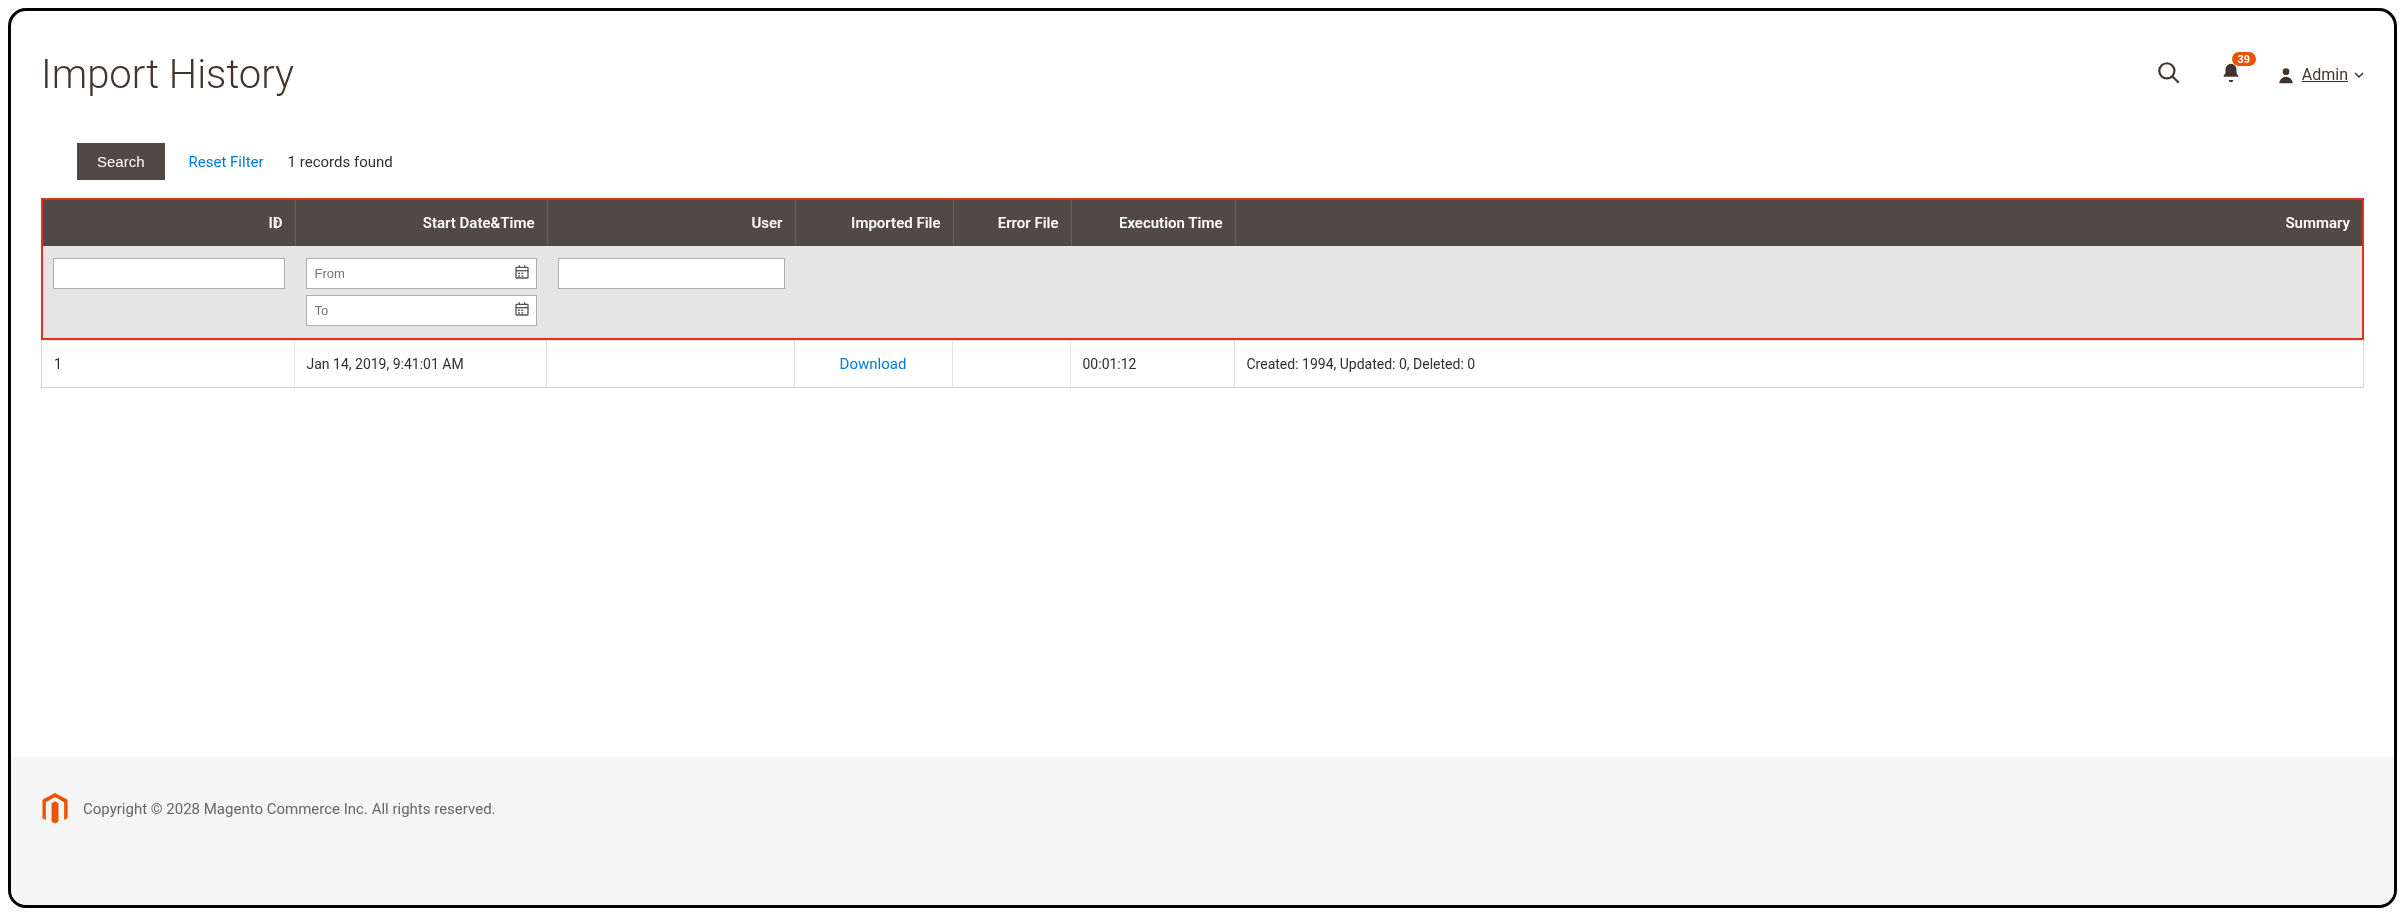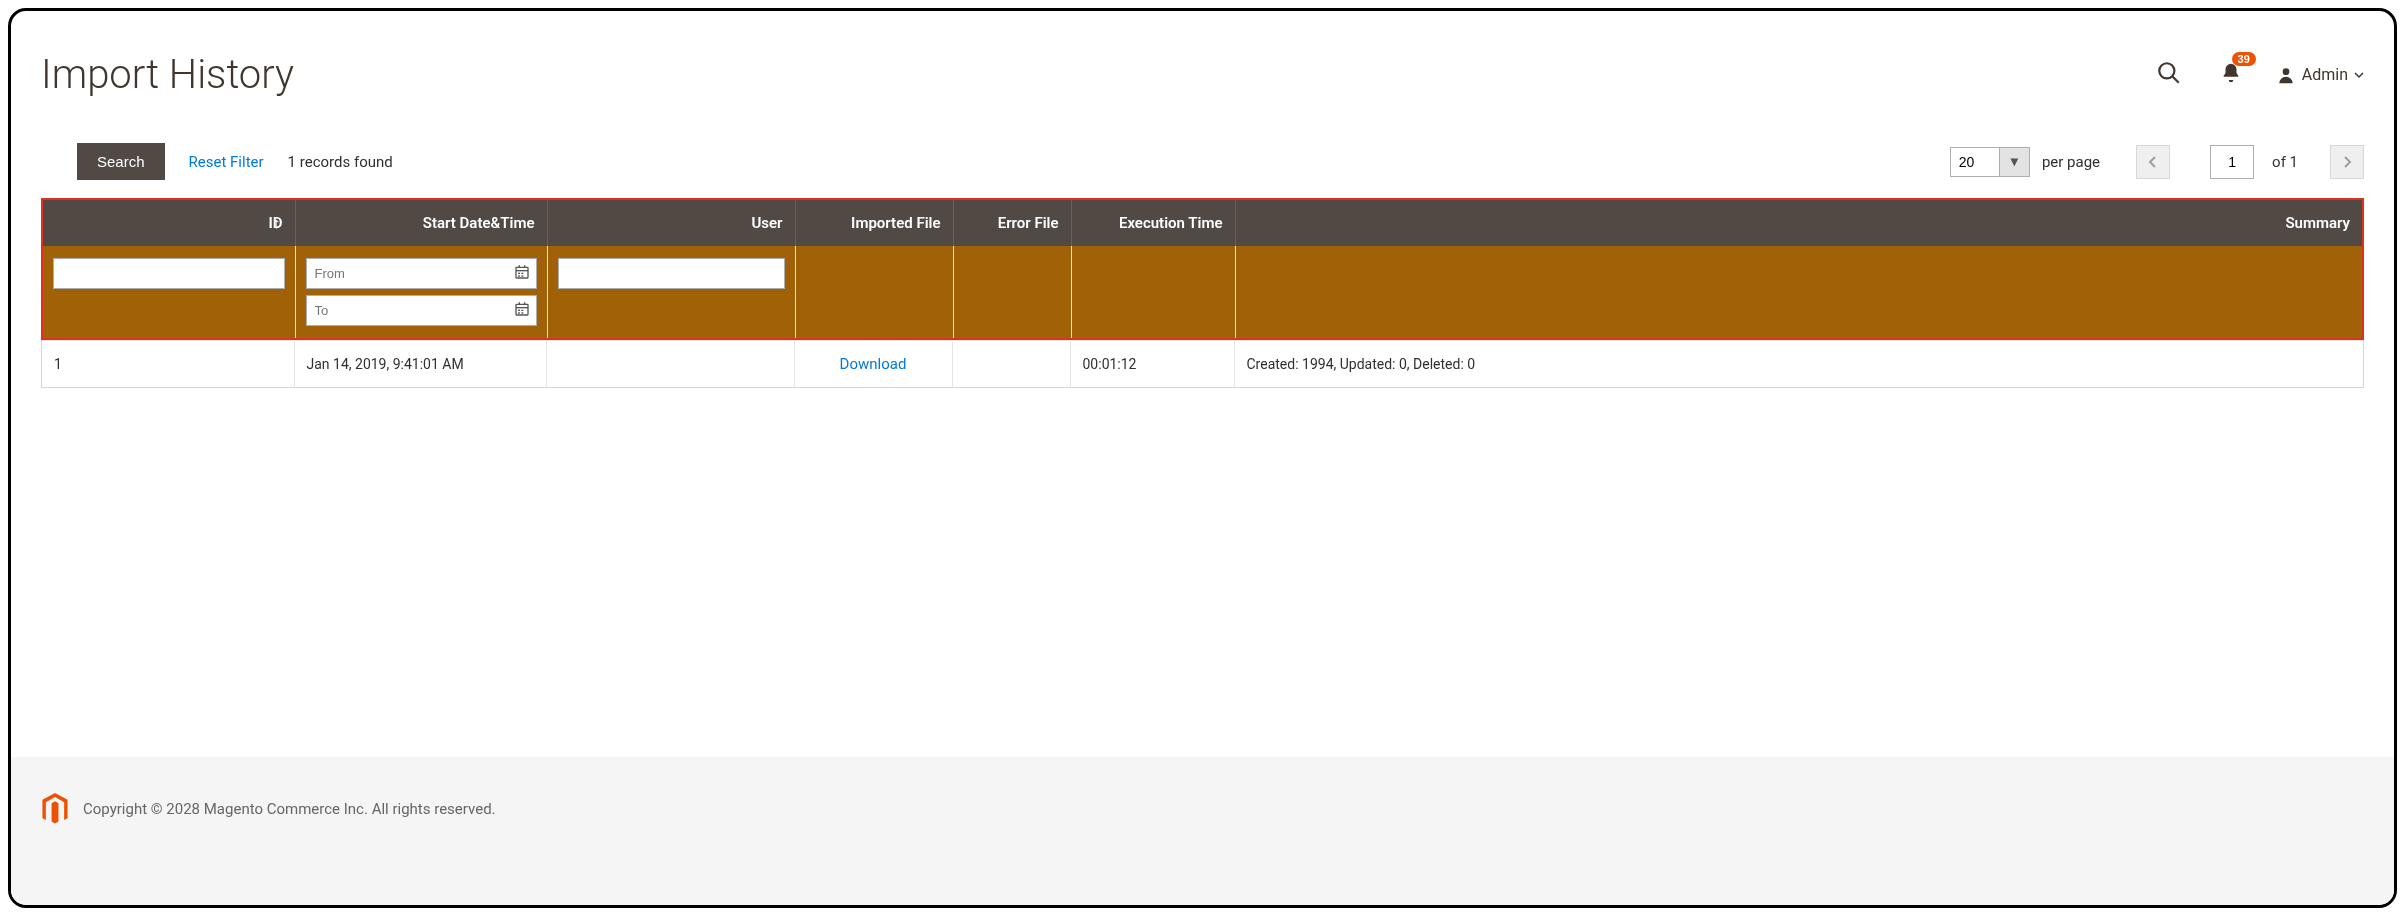--- a/index.html
+++ b/index.html
@@ -3,21 +3,21 @@
   <meta charset="utf-8">
   <style>
     * { box-sizing: border-box; margin: 0; padding: 0; }
     body { font-family: -apple-system, BlinkMacSystemFont, "Segoe UI", Roboto, sans-serif; font-size: 14px; color: #333; background: #fff; }
     .frame { border: 3px solid #000; border-radius: 18px; margin: 8px; padding: 0; overflow: hidden; background: #fff; min-height: 900px; display: flex; flex-direction: column; }
     .content { flex: 1; padding: 40px 30px 30px 30px; }
     
     
     .page-header { display: flex; justify-content: space-between; align-items: center; margin-bottom: 45px; gap: 25px; }
     .page-title { font-size: 40px; font-weight: 300; color: #41362f; }
-    .header-actions { display: flex; align-items: center; gap: 30px; }
+    .header-actions { display: flex; align-items: center; gap: 30px; text-decoration: underline; }
     .icon-btn { background: none; border: none; cursor: pointer; position: relative; color: #41362f; padding: 4px; }
     .badge { position: absolute; top: -6px; right: -10px; background: #eb5202; color: #fff; font-size: 11px; font-weight: bold; border-radius: 10px; padding: 1px 6px; min-width: 18px; text-align: center; }
     .user-menu { display: flex; align-items: center; gap: 6px; cursor: pointer; color: #41362f; font-size: 16px; }
     
     
     .toolbar { display: flex; align-items: center; justify-content: space-between; margin-bottom: 18px; padding-left: 36px; }
     .toolbar-left { display: flex; align-items: center; gap: 24px; }
     .btn-search { background: #514943; color: #fff; border: none; padding: 10px 20px; font-size: 15px; cursor: pointer; }
     .link { color: #007bdb; cursor: pointer; font-size: 15px; }
     .records { color: #303030; font-size: 15px; }
@@ -29,21 +29,21 @@
     .pager-btn { width: 34px; height: 34px; background: #efefef; border: 1px solid #d8d8d8; color: #9e9e9e; cursor: pointer; font-size: 16px; display: inline-flex; align-items: center; justify-content: center; }
     .page-input { width: 44px; height: 34px; border: 1px solid #adadad; text-align: center; font-size: 14px; margin: 0 6px 0 28px; }
     .page-total { font-size: 15px; margin-right: 20px; }
     
     
     .highlight-box { border: 2px solid #e0301e; }
     .grid { width: 100%; border-collapse: collapse; }
     .grid thead th { background: #514943; color: #fff; font-weight: 600; text-align: right; padding: 14px 12px; font-size: 15px; border-right: 1px solid #6b5f56; position: relative; }
     .grid thead th:last-child { border-right: none; }
     .sort-arrow { position: absolute; right: 14px; top: 50%; transform: translateY(-50%); color: #fff; }
-    .filter-row td { background: #a16207; padding: 12px 10px; vertical-align: top; border-right: 1px solid #e5e5e5; }
+    .filter-row td { background: #e5e5e5; padding: 12px 10px; vertical-align: top; border-right: 1px solid #e5e5e5; }
     .filter-row td:last-child { border-right: none; }
     .filter-input { width: 100%; border: 1px solid #adadad; padding: 7px 8px; font-size: 13px; background: #fff; }
     .date-field { display: flex; align-items: center; border: 1px solid #adadad; background: #fff; margin-bottom: 6px; }
     .date-field:last-child { margin-bottom: 0; }
     .date-field input { border: none; flex: 1; padding: 7px 8px; font-size: 13px; outline: none; }
     .date-field .cal { padding: 0 6px; color: #555; }
     .data-row td { padding: 14px 12px; font-size: 14px; border-right: 1px solid #e5e5e5; border-top: 1px solid #e5e5e5; color: #303030; }
     .data-row td:last-child { border-right: none; }
     .grid-wrap { border: 1px solid #d6d6d6; border-top: none; }
     
@@ -97,39 +97,20 @@
             </svg>
         </div>
       </div>
     </div>
 
     <div class="toolbar">
       <div class="toolbar-left">
         <button class="btn-search">Search</button>
         <span class="link">Reset Filter</span>
         <span class="records">1 records found</span>
-      </div>
-      <div class="toolbar-right">
-        <div class="per-page-select">
-          <input class="per-page-val" value="20" style="">
-          <button class="per-page-dd">▼</button>
-        </div>
-        <span class="per-page-label">per page</span>
-        <button class="pager-btn">
-          <svg width="10" height="14" viewBox="0 0 10 14">
-              <path d="M7 2L2 7l5 5" fill="none" stroke="#9e9e9e" stroke-width="2"></path>
-            </svg>
-        </button>
-        <input class="page-input" value="1" style="">
-        <span class="page-total">of 1</span>
-        <button class="pager-btn">
-          <svg width="10" height="14" viewBox="0 0 10 14">
-              <path d="M3 2l5 5-5 5" fill="none" stroke="#9e9e9e" stroke-width="2"></path>
-            </svg>
-        </button>
       </div>
     </div>
 
     <div class="highlight-box">
       <table class="grid">
         <thead>
           <tr>
             <th class="col-id">
               <span>ID</span>
               <span class="sort-arrow">↑</span>

